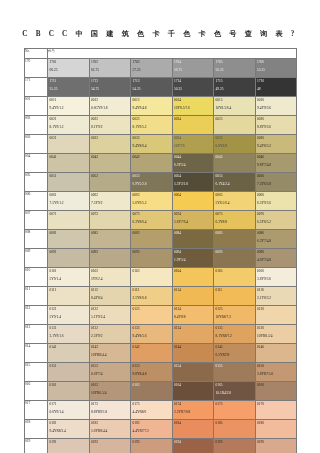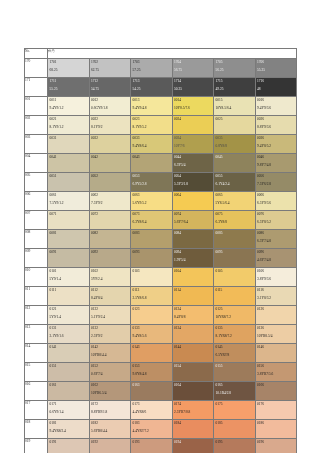--- a/index.html
+++ b/index.html
@@ -109,20 +109,21 @@
   }
   .t-dark  { color: #1f1f1f; }
   .t-light { color: #f2f2f2; }
   .t-mid   { color: #4a4a4a; }
 </style>
 </head>
 <body>
 
 <div id="page">
 
+  <div class="doc-title">C B C C  中 国 建 筑 色 卡 千 色 卡 色 号 查 询 表 ?</div>
 
   <table class="color-table">
     <thead>
       <tr>
         <th class="hdr-no">No.</th>
         <th class="hdr-name" colspan="6">色号</th>
       </tr>
     </thead>
     <tbody id="table-body">
         <tr>

